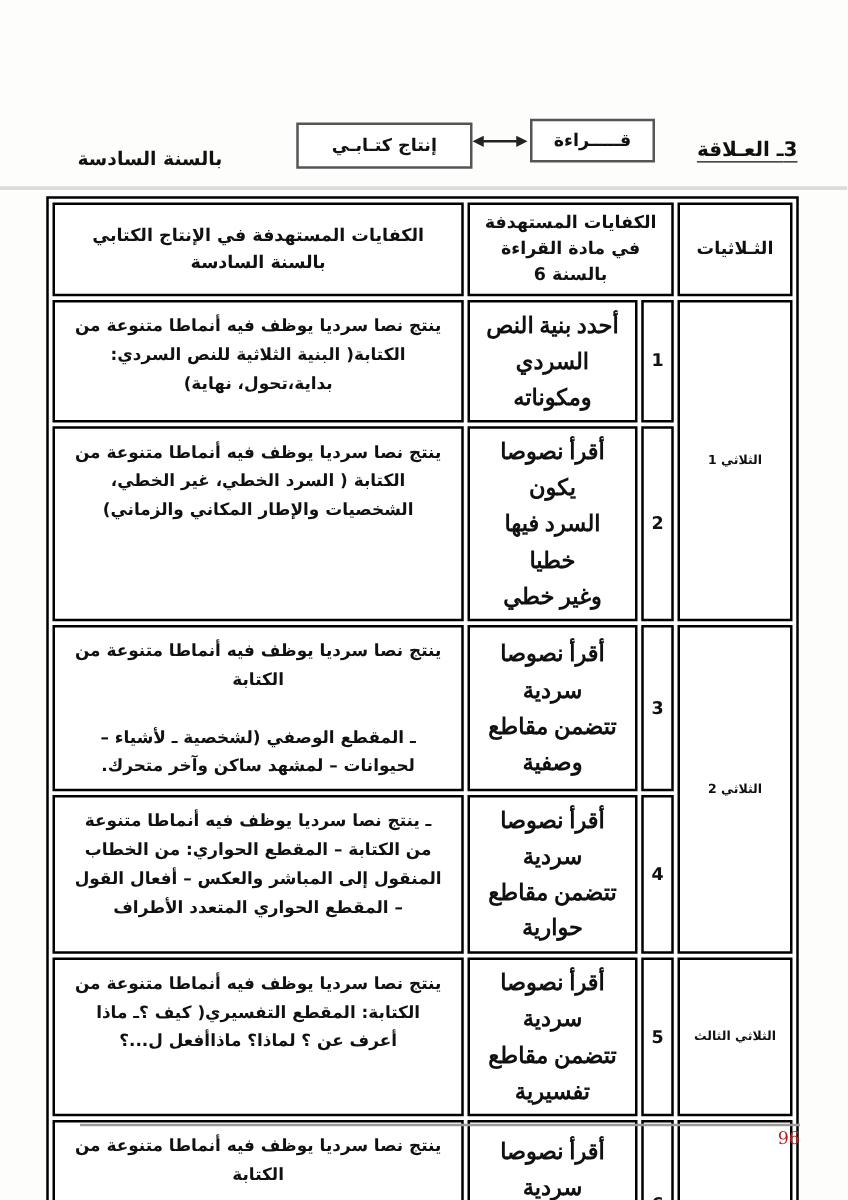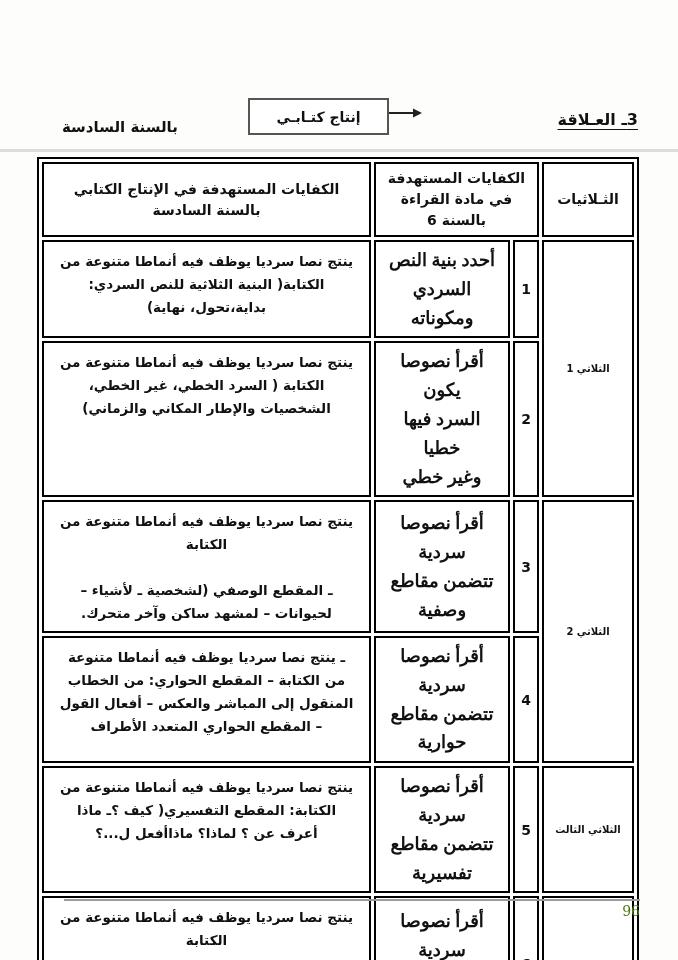--- a/index.html
+++ b/index.html
@@ -23,21 +23,21 @@
   }
   .box{
     position:absolute;
     border:2px solid #555;
     background:#fff;
     font-weight:bold;font-size:14px;
     display:flex;align-items:center;justify-content:center;
     direction:rtl;
   }
   .box-reading{top:95px;left:424px;width:96px;height:31px;letter-spacing:1px;}
-  .box-writing{top:98px;left:248px;width:137px;height:33px;}
+  .box-writing{top:98px;left:237px;width:137px;height:33px;}
   .arrow-wrap{position:absolute;top:104px;left:378px;width:44px;height:18px;}
   .year-label{
     position:absolute;top:118px;left:62px;
     font-size:15px;font-weight:bold;direction:rtl;
   }
   .faint-rule{
     position:absolute;top:149px;left:0;width:678px;height:3px;
     background:#dcdcda;
   }
 
@@ -74,30 +74,31 @@
   tr.r6 td{height:118px;}
 
   
   .footer-rule{
     position:absolute;top:899px;left:64px;width:576px;height:2px;
     background:#9a9a9a;
   }
   .page-number{
     position:absolute;top:903px;right:38px;
     font-family:"DejaVu Serif", serif;
-    font-size:14px;color:#4d7c0f;
+    font-size:14px;color:#b91c1c;
   }
 </style>
 </head>
 <body>
 
 <div class="page">
 
   <div class="section-title">3ـ العـلاقة</div>
 
+  <div class="box box-reading">قـــــراءة</div>
 
   <span class="arrow-wrap">
     <svg width="44" height="18" viewBox="0 0 44 18">
       <line x1="7" y1="9" x2="37" y2="9" stroke="#222" stroke-width="2"></line>
       <polygon points="0,9 9,4.5 9,13.5" fill="#222"></polygon>
       <polygon points="44,9 35,4.5 35,13.5" fill="#222"></polygon>
     </svg>
   </span>
 
   <div class="box box-writing">إنتاج كتـابـي</div>

